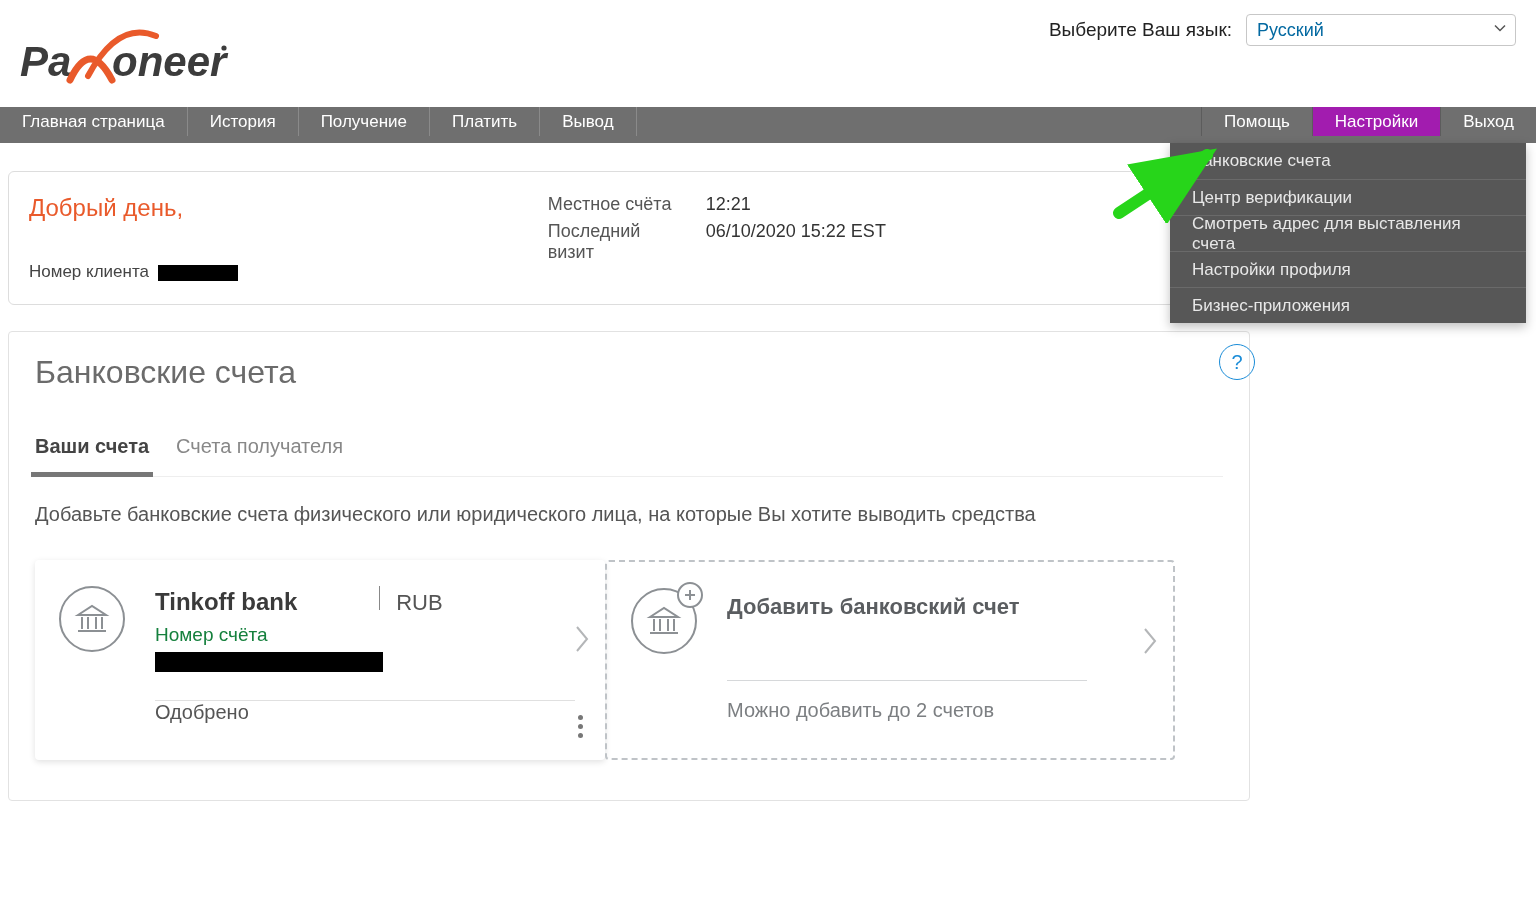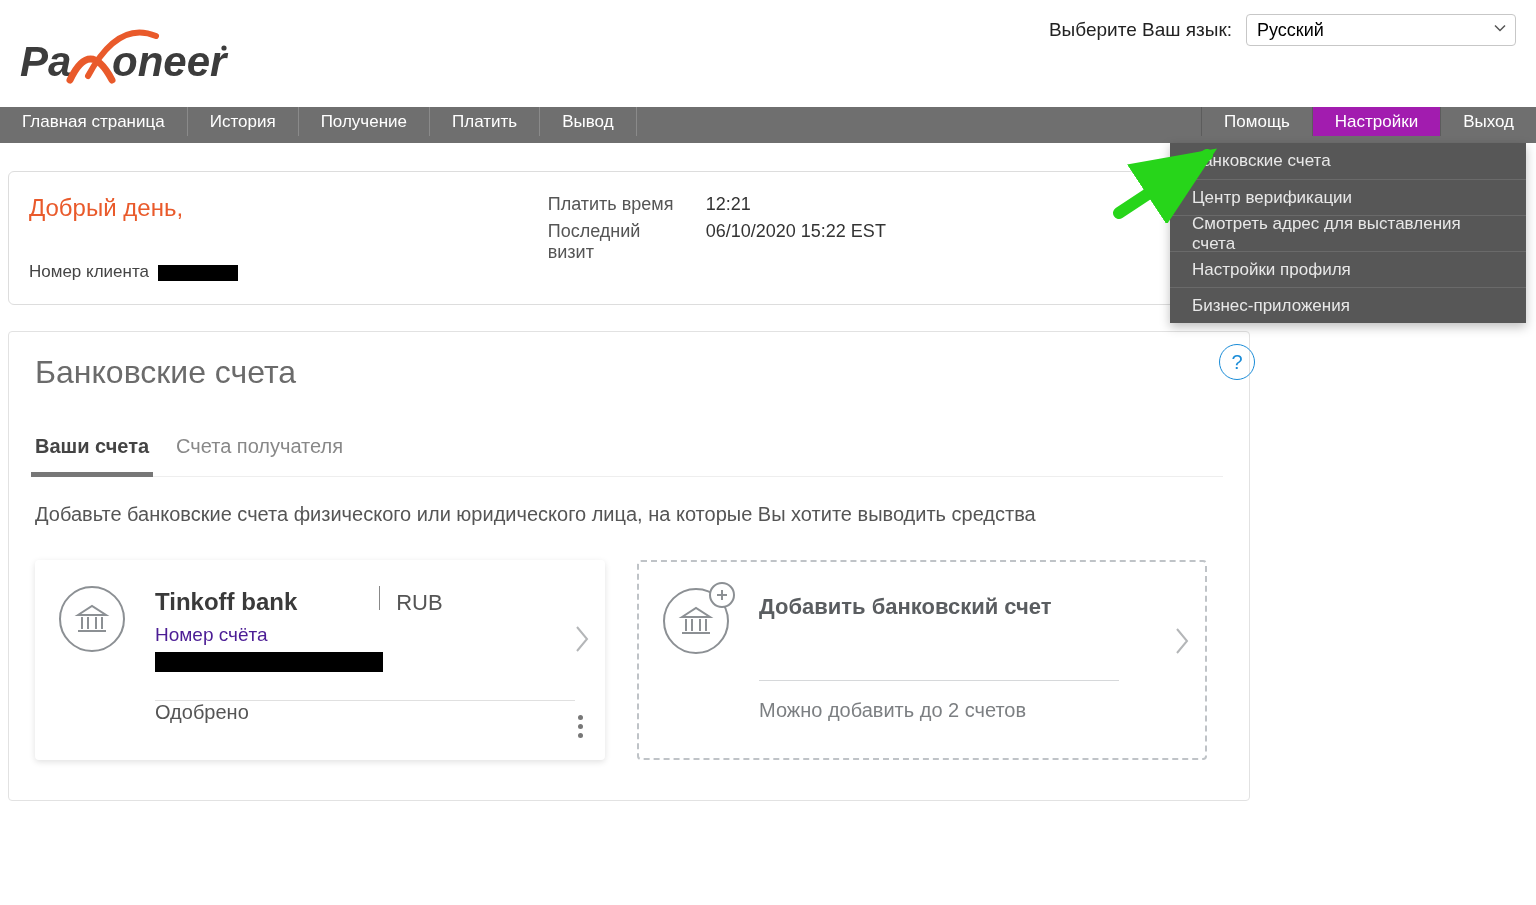--- a/index.html
+++ b/index.html
@@ -2,21 +2,21 @@
 <html><head>
   <meta charset="utf-8">
   <style>
     * { margin:0; padding:0; box-sizing:border-box; font-family: Arial, Helvetica, sans-serif; }
     body { background:#ffffff; color:#333; width:1536px; }
 
     
     .top-header { display:flex; justify-content:space-between; align-items:flex-start; padding:10px 20px 0 20px; height:107px; }
     .logo { margin-top:18px; }
     .lang-wrap { display:flex; align-items:center; gap:14px; font-size:19px; color:#222; margin-top:4px;}
-    .lang-select { position:relative; width:270px; height:32px; border:1px solid #c7c7c7; border-radius:4px; display:flex; align-items:center; padding:0 10px; font-size:18px; color:#000000; cursor:pointer;}
+    .lang-select { position:relative; width:270px; height:32px; border:1px solid #c7c7c7; border-radius:4px; display:flex; align-items:center; padding:0 10px; font-size:18px; color:#0369a1; cursor:pointer;}
     .lang-select .chev { position:absolute; right:8px; top:50%; transform:translateY(-50%);}
 
     
     .nav { background:#6f6f6f; height:36px; display:flex; color:#fff; position:relative; z-index:10;}
     .nav-left { display:flex; }
     .nav-right { display:flex; margin-left:auto; }
     .nav-item { height:29px; display:flex; align-items:center; padding:8px 22px; font-size:17px; border-right:1px solid #8a8a8a; cursor:pointer; white-space:nowrap;}
     .nav-right .nav-item { border-left:1px solid #5c5c5c; border-right:none;}
     .nav-item.active { background:#a21caf; }
 
@@ -47,36 +47,36 @@
     .panel-title{ font-size:32px; color:#6b6b6b; font-weight:400;}
     .help-circle{ position:absolute; top:12px; right:-6px; width:36px; height:36px; border:1.5px solid #1a8cd8; color:#1a8cd8; border-radius:50%; display:flex; align-items:center; justify-content:center; font-size:20px; cursor:pointer;}
 
     .tabs{ margin-top:44px; display:flex; gap:27px; border-bottom:1px solid #eee;}
     .tab{ font-size:20px; color:#888; padding-bottom:18px; cursor:pointer; position:relative;}
     .tab.active{ color:#444; font-weight:600;}
     .tab.active::after{ content:""; position:absolute; left:-4px; right:-4px; bottom:-1px; height:5px; background:#777;}
 
     .instructions{ margin-top:26px; font-size:20px; color:#555;}
 
-    .cards{ margin-top:34px; display:flex; gap:32px;}
+    .cards{ margin-top:34px; display:flex; }
 
     .card { width:570px; min-height:200px; border-radius:4px; position:relative; }
     .card.bank{ background:#fff; box-shadow:0 2px 6px rgba(0,0,0,.12); padding:26px 30px 22px 24px; display:flex; cursor:pointer;}
     .card.add{ border:2px dashed #bfc3c7; padding:26px 30px 22px 24px; display:flex; cursor:pointer;}
 
     .bank-icon{ width:66px; height:66px; border:2px solid #8c9094; border-radius:50%; display:flex; align-items:center; justify-content:center; flex-shrink:0;}
     .add-icon-wrap{ position:relative; flex-shrink:0;}
     .plus-badge{ position:absolute; top:-6px; right:-6px; width:26px; height:26px; border:2px solid #8c9094; border-radius:50%; background:#fff; display:flex; align-items:center; justify-content:center;}
 
     .card-body{ margin-left:30px; flex:1; }
     .bank-title-row{ display:flex; align-items:baseline; gap:12px;}
     .bank-name{ font-size:24px; font-weight:700; color:#3a3a3a;}
     .bank-cur-sep{ border-left:1.5px solid #888; height:24px; margin:0 4px 0 70px;}
     .bank-cur{ font-size:22px; color:#555;}
-    .acct-label{ margin-top:8px; font-size:19px; color:#4c1d95;}
+    .acct-label{ margin-top:8px; font-size:19px; color:#15803d;}
     .acct-redact{ margin-top:6px; width:228px; height:20px; background:#000;}
     .status{ margin-top:28px; border-top:1px solid #e0e0e0; font-size:20px; color:#555;}
     .chev-right{ position:absolute; right:14px; top:64px; color:#999;}
     .kebab{ position:absolute; right:18px; bottom:18px; cursor:pointer; display:flex; flex-direction:column; gap:4px; padding:4px;}
     .kebab span{ width:5px; height:5px; background:#777; border-radius:50%;}
 
     .add-title{ font-size:22px; font-weight:700; color:#5a5d60; margin-top:6px;}
     .add-sub{ margin-top:60px; padding-top:18px; border-top:1px solid #d6d8da; font-size:20px; color:#7c7f82; width:360px;}
   </style>
 </head>
@@ -142,21 +142,21 @@
   <div class="greeting">
     <div class="greet-left">
       <div class="hello">Добрый день,</div>
       <div class="client">
         <span>Номер клиента</span>
         <span class="redact"></span>
       </div>
     </div>
     <div class="greet-right">
       <div class="greet-row">
-        <span class="lbl">Платить время</span>
+        <span class="lbl">Местное счёта</span>
         <span class="val">12:21</span>
       </div>
       <div class="greet-row">
         <span class="lbl">Последний визит</span>
         <span class="val">06/10/2020 15:22 EST</span>
       </div>
     </div>
   </div>
 
   <div class="panel">

